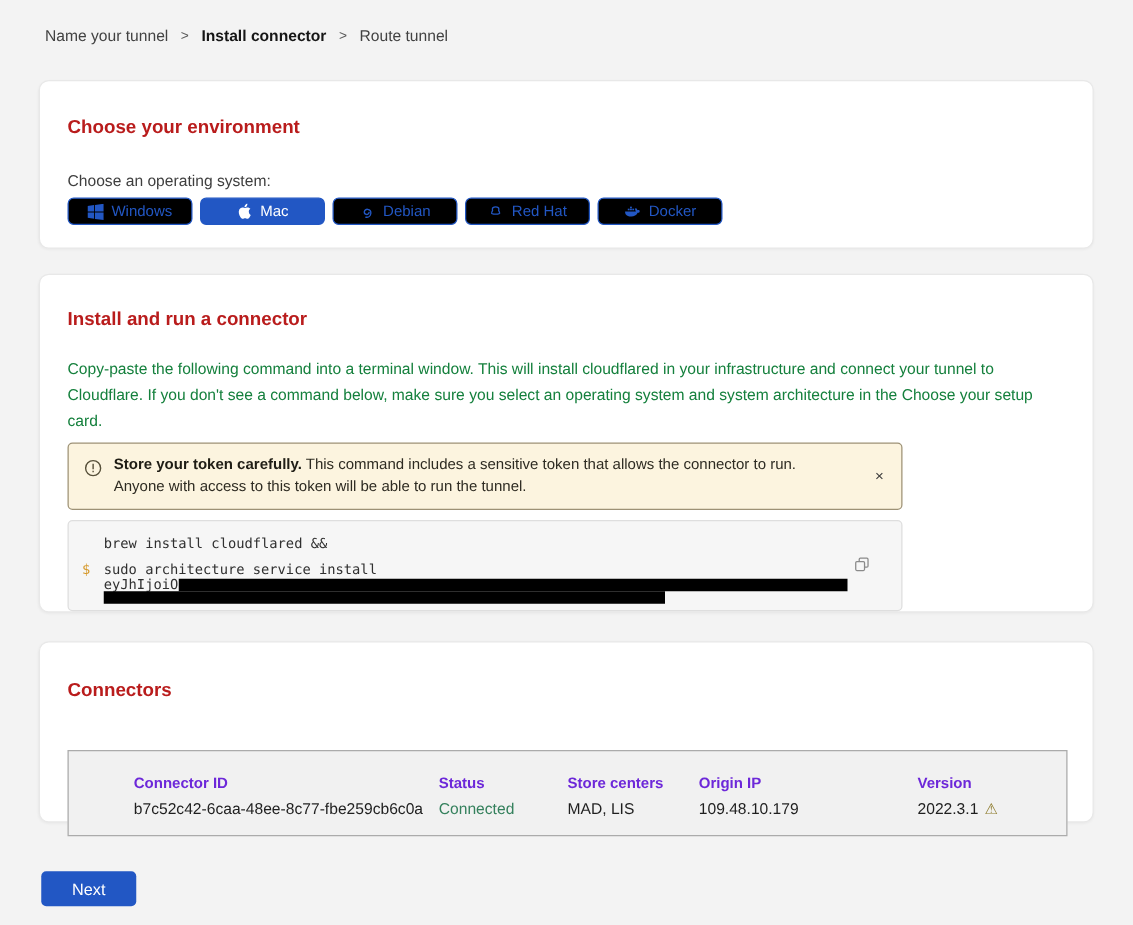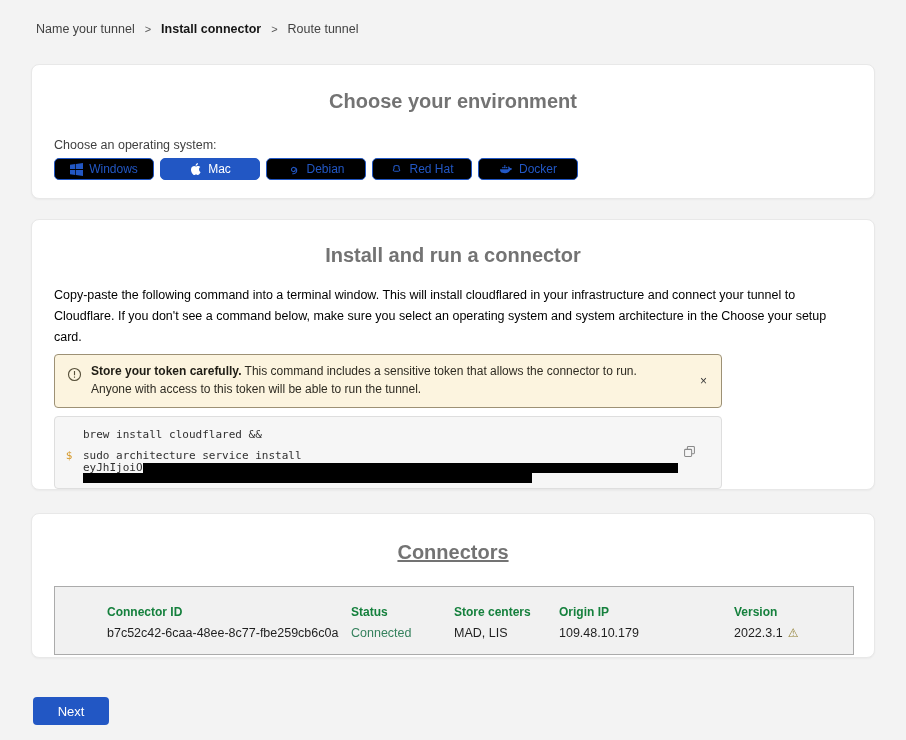--- a/index.html
+++ b/index.html
@@ -20,41 +20,41 @@
   .crumb { cursor:pointer; }
   .crumb.active { font-weight:bold; color:#161616; }
   .crumb-sep { color:#595959; font-size:11px; }
 
   
   .card {
     width:844px; margin-left:31px; background:#ffffff;
     border:1px solid #e8e8e8; border-radius:8px;
     box-shadow:0 1px 2px rgba(0,0,0,0.04);
   }
-  .card h2 { margin:0; font-size:20px; font-weight:bold; color:#737373; line-height:17px;text-align:center; }
+  .card h2 { margin:0; font-size:15px; font-weight:bold; color:#b91c1c; line-height:17px; }
 
   
   .card-env { margin-top:28px; padding:28px 22px 22px; height:135px; }
   .card-env h2 { margin-bottom:28px; }
   .os-label { font-size:12.5px; color:#3f3f3f; line-height:15px; margin-bottom:5px; }
   .os-row { display:flex; gap:6px; }
   .os-btn {
     width:100px; height:22px;
     display:flex; align-items:center; justify-content:center; gap:6px;
     background:#000000; border:1px solid #2257c4; border-radius:5px;
     color:#2257c4; font-size:12px; font-family:"Liberation Sans", sans-serif;
     cursor:pointer; padding:0;
   }
   .os-btn.selected { background:#2257c4; color:#ffffff; }
   .os-btn svg { flex:0 0 auto; display:block; }
 
   
   .card-install { margin-top:20px; padding:27px 22px 27px; height:271px; }
   .card-install h2 { margin-bottom:21px; }
-  .install-desc { margin:0 0 6px; width:794px; font-size:12.5px; line-height:21px; color:#000000; }
+  .install-desc { margin:0 0 6px; width:794px; font-size:12.5px; line-height:21px; color:#15803d; }
 
   .warn-banner {
     width:668px; display:flex; gap:9px; align-items:flex-start;
     background:#fcf4df; border:1px solid #9d9175; border-radius:4px;
     padding:8px 12px 9px 12px; margin-bottom:8px;
   }
   .warn-banner .warn-icon { margin-top:4px; }
   .warn-text { font-size:12px; line-height:17.5px; color:#2e2b22; width:566px; }
   .warn-text b { color:#1f1d15; }
   .warn-close {
@@ -77,27 +77,27 @@
   .redact { display:inline-block; height:10px; background:#000; }
   .redact-1 { width:535px; }
   .redact-2 { width:449px; margin-top:0px; }
   .copy-btn {
     position:absolute; right:25px; top:28px;
     background:none; border:none; padding:0; cursor:pointer;
   }
 
   
   .card-connectors { margin-top:23px; padding:30px 22px 0; height:145px; }
-  .card-connectors h2 { margin-bottom:25px;text-decoration:underline; }
+  .card-connectors h2 { margin-bottom:39px; }
   .conn-table {
     width:800px; height:69px; background:#f1f1f1;
     border:1px solid #ababab; padding:18px 0 0 52px;
   }
   .conn-row { display:grid; grid-template-columns:244px 103px 105px 175px 1fr; }
-  .conn-head { font-size:12px; font-weight:bold; color:#15803d; margin-bottom:7px; }
+  .conn-head { font-size:12px; font-weight:bold; color:#6d28d9; margin-bottom:7px; }
   .conn-values { font-size:12.5px; color:#1f1f1f; }
   .status-connected { color:#35815d; }
   .version-cell { display:flex; align-items:center; gap:5px; }
   .warn-triangle { color:#8f7d2f; font-size:12px; line-height:12px; }
 
   
   .next-btn {
     display:block; margin:39px 0 0 33px; width:76px; height:28px;
     background:#2257c4; border:none; border-radius:4px;
     color:#fff; font-size:13px; font-family:"Liberation Sans", sans-serif; cursor:pointer;

